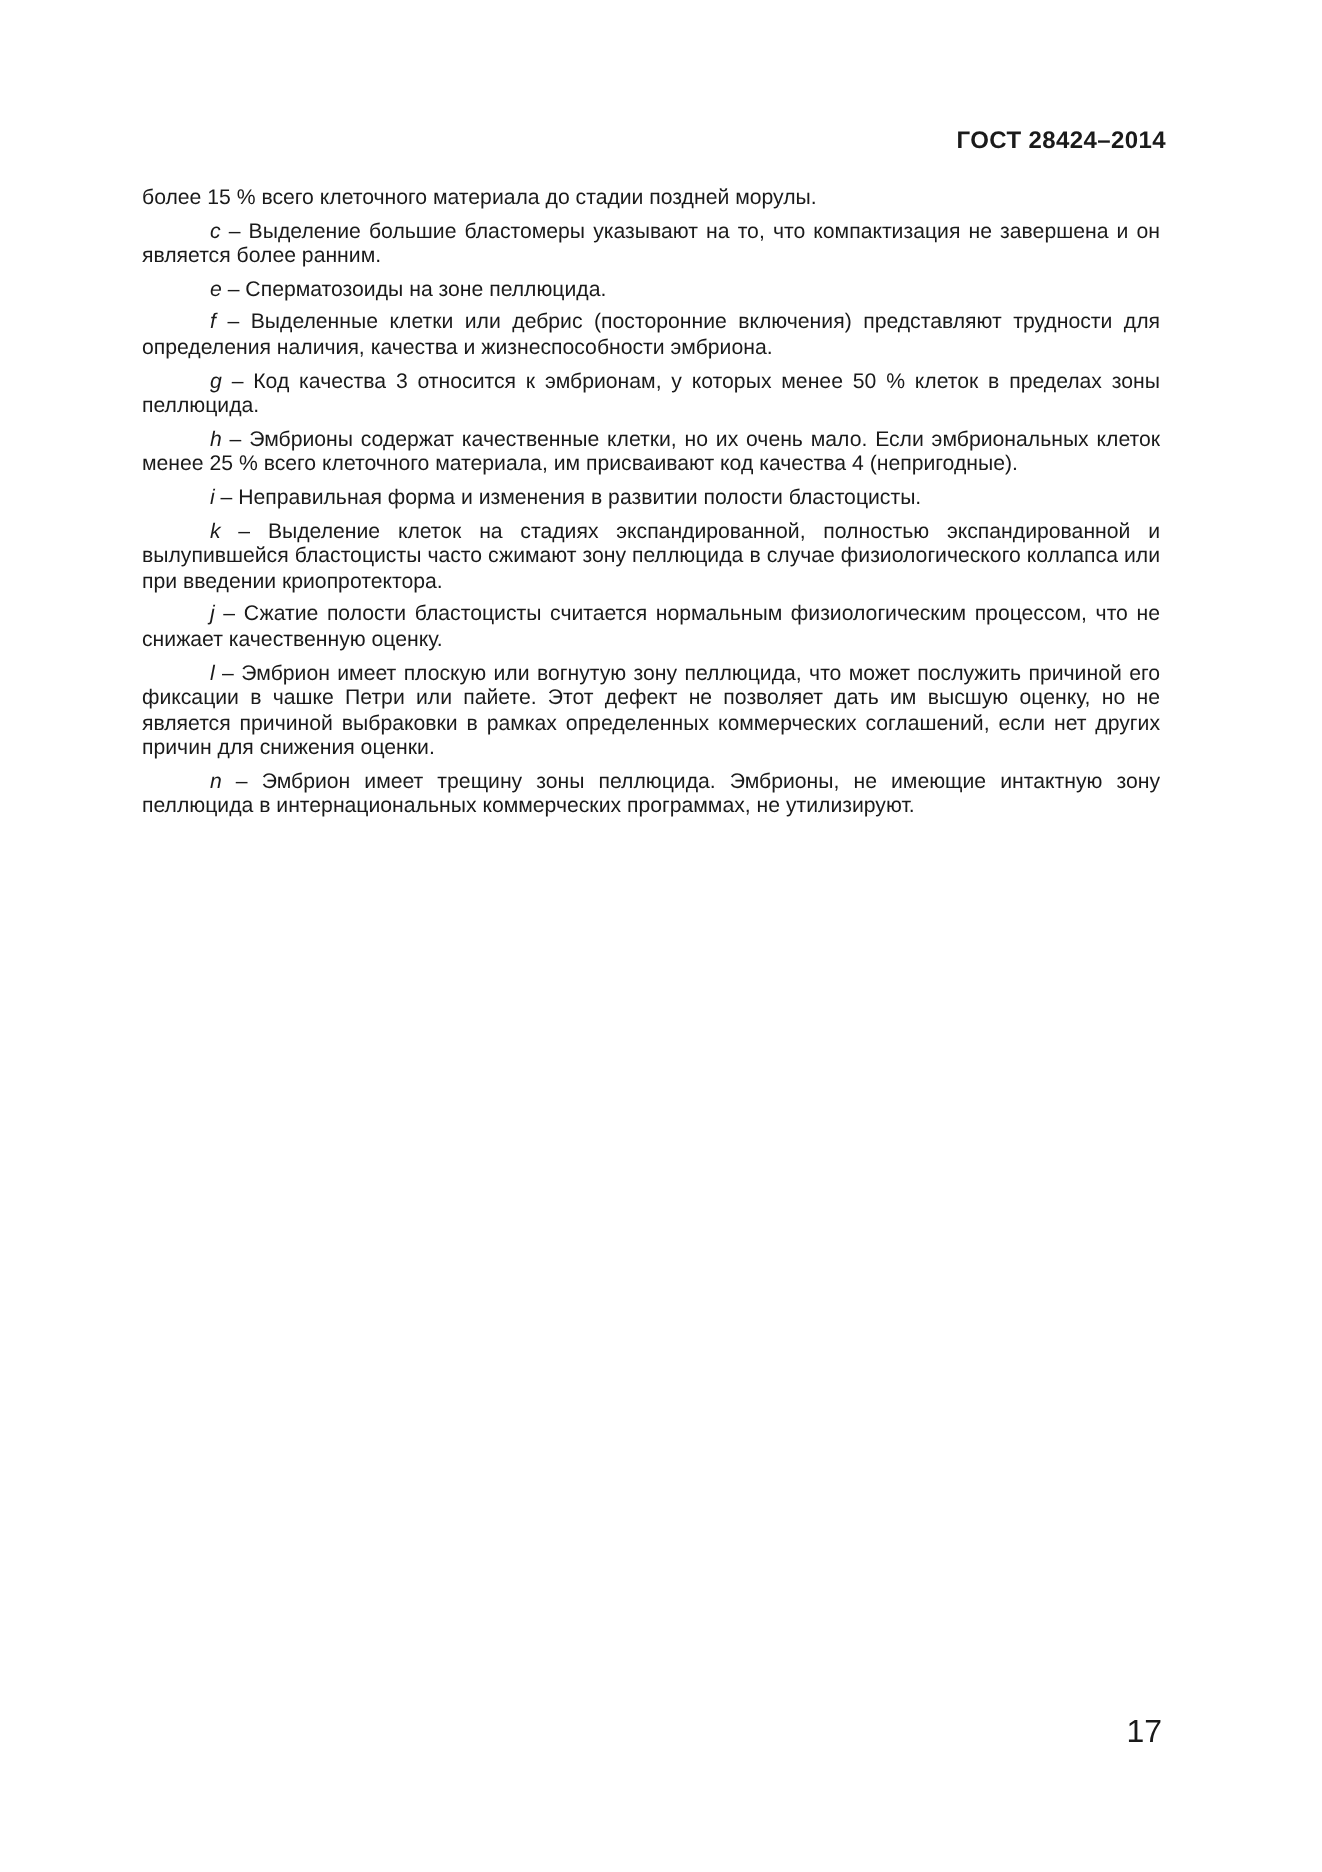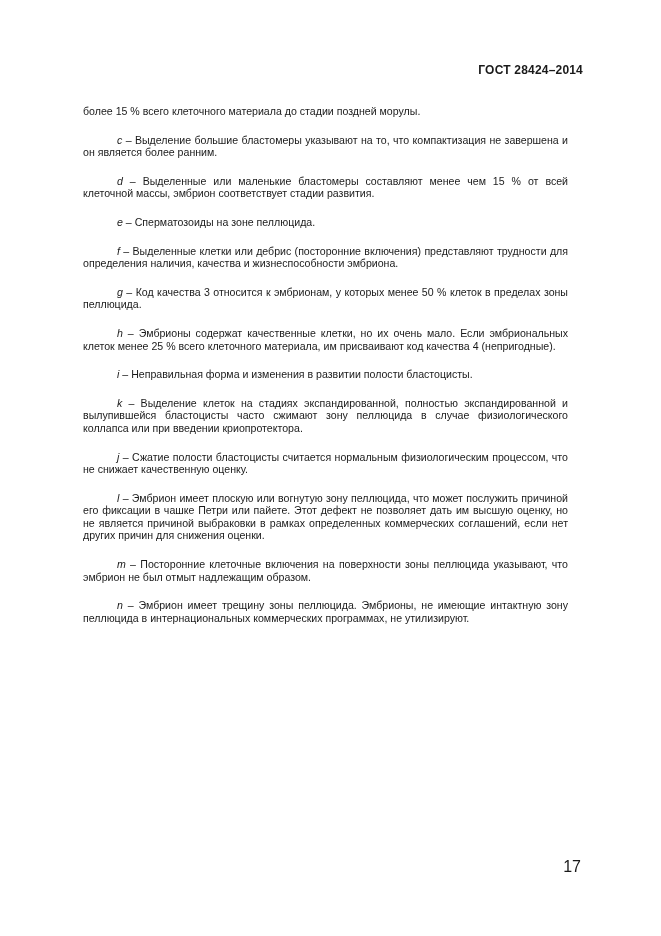--- a/index.html
+++ b/index.html
@@ -1,37 +1,35 @@
 <!DOCTYPE html>
 <html><head>
 <meta charset="utf-8">
 <style>
   html, body { margin: 0; padding: 0; background: #ffffff; }
   body { width: 661px; height: 936px; position: relative; overflow: hidden; font-family: "Liberation Sans", sans-serif; color: #1a1a1a; }
   .header { position: absolute; top: 63px; right: 78px; font-weight: bold; font-size: 12px; letter-spacing: 0.2px; text-align: right; }
   .content { position: absolute; top: 89px; left: 67px; width: 517px; font-size: 10.6px; line-height: 12.6px; }
-  .para { margin: 16px; text-align: justify; }
+  .para { margin: 4px; text-align: justify; }
   .indent { text-indent: 34px; }
   .letter { font-style: italic; }
   .page-number { position: absolute; top: 858px; right: 80px; font-size: 16px; }
 </style>
 </head>
 <body>
 
 <div class="header">ГОСТ 28424–2014</div>
 
 <div class="content">
   <p class="para"><span>более 15 % всего клеточного материала до стадии поздней морулы.</span></p>
   <p class="para indent"><span class="letter">c</span><span> – Выделение большие бластомеры указывают на то, что компактизация не завершена и он является более ранним.</span></p>
-  <p class="para indent"><span class="letter">d</span><span> – Выделенные или маленькие бластомеры составляют менее чем 15 %  от всей клеточной массы, эмбрион соответствует стадии развития.</span></p>
   <p class="para indent"><span class="letter">e</span><span> – Сперматозоиды на зоне пеллюцида.</span></p>
   <p class="para indent"><span class="letter">f</span><span> – Выделенные клетки или дебрис (посторонние включения) представляют трудности для определения наличия, качества и жизнеспособности эмбриона.</span></p>
   <p class="para indent"><span class="letter">g</span><span> – Код качества 3 относится к эмбрионам, у которых менее 50 % клеток  в пределах зоны пеллюцида.</span></p>
   <p class="para indent"><span class="letter">h</span><span> – Эмбрионы содержат качественные клетки, но их очень мало. Если эмбриональных клеток менее 25 % всего клеточного материала, им присваивают код качества 4 (непригодные).</span></p>
   <p class="para indent"><span class="letter">i</span><span> – Неправильная форма и изменения в развитии полости бластоцисты.</span></p>
   <p class="para indent"><span class="letter">k</span><span> – Выделение клеток на стадиях экспандированной, полностью экспандированной и вылупившейся бластоцисты часто сжимают зону пеллюцида в случае физиологического коллапса или при введении криопротектора.</span></p>
   <p class="para indent"><span class="letter">j</span><span> – Сжатие полости бластоцисты считается нормальным физиологическим процессом, что не снижает качественную оценку.</span></p>
   <p class="para indent"><span class="letter">l</span><span> – Эмбрион имеет плоскую или вогнутую зону пеллюцида, что может послужить причиной его фиксации в чашке Петри или пайете. Этот дефект не позволяет дать им высшую оценку, но не является причиной выбраковки в рамках определенных коммерческих соглашений, если нет других причин для снижения оценки.</span></p>
-  <p class="para indent"><span class="letter">m</span><span> – Посторонние клеточные включения на поверхности зоны пеллюцида указывают, что эмбрион не был отмыт надлежащим образом.</span></p>
   <p class="para indent"><span class="letter">n</span><span> – Эмбрион имеет трещину зоны пеллюцида.   Эмбрионы, не имеющие интактную зону пеллюцида в интернациональных коммерческих программах, не утилизируют.</span></p>
 </div>
 
 <div class="page-number">17</div>
 
 </body></html>

